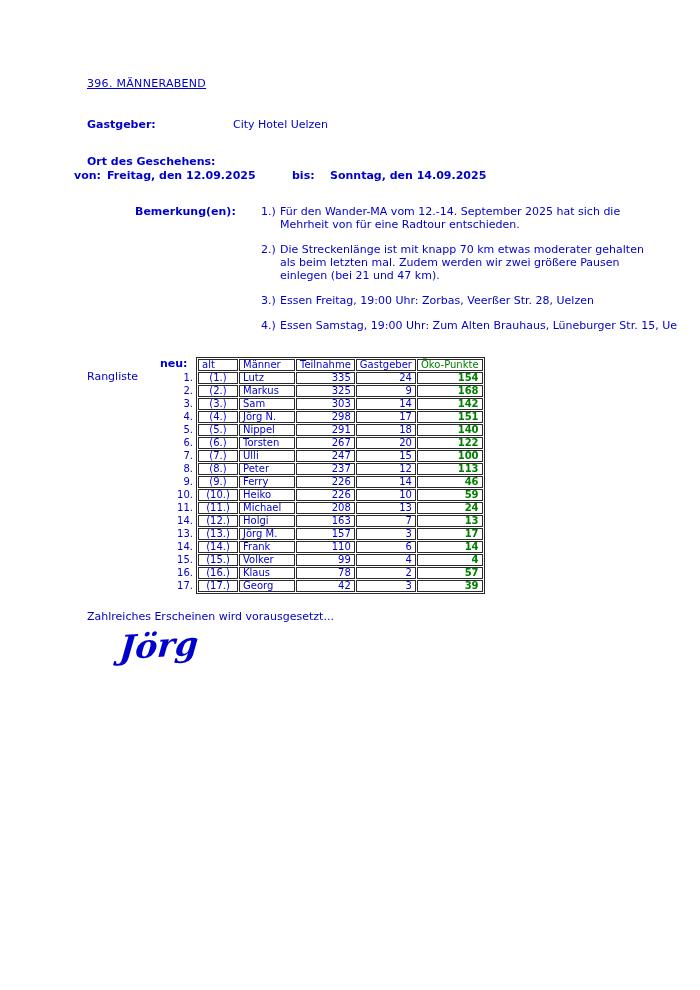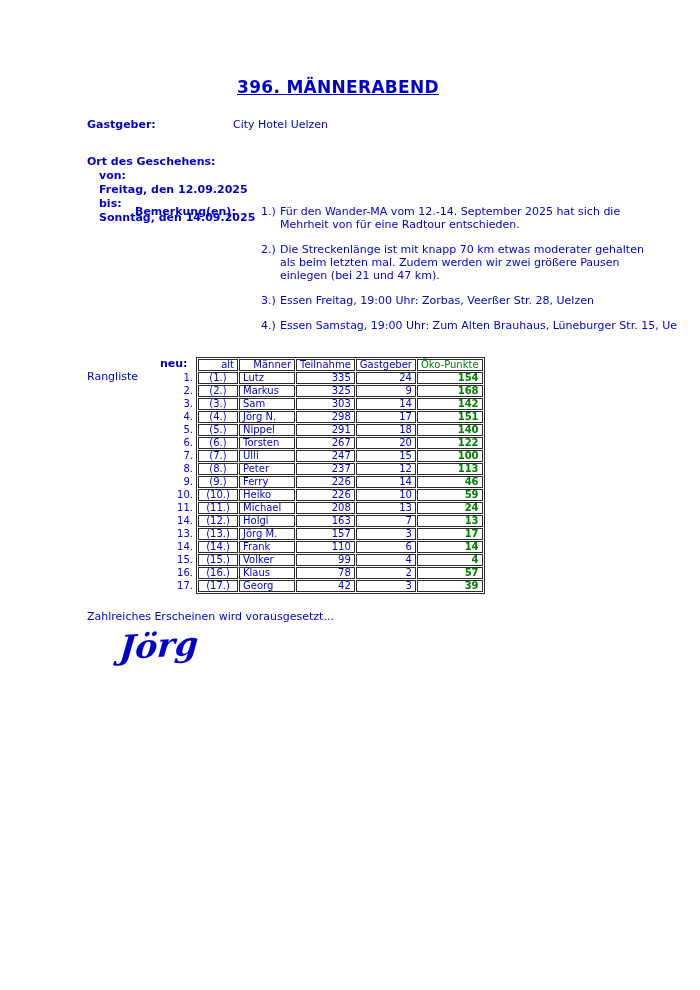--- a/index.html
+++ b/index.html
@@ -11,36 +11,36 @@
     font-family: "DejaVu Sans", "Liberation Sans", sans-serif;
     color: #0000CC;
     font-size: 11px;
     overflow: hidden;
   }
 
   
   .title {
     position: absolute;
     top: 77px; left: 87px; width: 502px;
-    text-align: center;
-    font-size: 17px;
-    font-weight: bold;
+    text-align: left;
+    font-size: 11px;
+    font-weight: normal;
     text-decoration: underline;
     letter-spacing: 0.3px;
   }
 
   
   .field-row { position: absolute; left: 87px; display: flex; line-height: 14px; }
   .field-row.f1 { top: 118px; }
   .field-row.f2 { top: 155px; }
   .flabel { width: 146px; font-weight: bold; flex: none; }
   .fvalue { white-space: pre-wrap; }
 
   
-  .date-row { position: absolute; left: 99px; top: 169px; display: flex; line-height: 14px; font-weight: bold; flex-direction: column; }
+  .date-row { position: absolute; left: 74px; top: 169px; display: flex; line-height: 14px; font-weight: bold; }
   .w-von { width: 33px; flex: none; }
   .w-vonval { width: 185px; flex: none; }
   .w-bis { width: 38px; flex: none; }
 
   
   .remarks { position: absolute; left: 87px; top: 205px; display: flex; }
   .rlabel { width: 126px; flex: none; font-weight: bold; line-height: 13px; margin-left: 48px; }
   .ritems { width: 520px; }
   .ritem { display: flex; margin-bottom: 12px; }
   .rnum { width: 19px; flex: none; line-height: 13px; }
@@ -61,21 +61,21 @@
   }
   table.rank th, table.rank td {
     border: 1px solid #2b2b2b;
     padding: 0 3px;
     height: 10px;
     line-height: 10px;
     font-size: 10px;
     background: #ffffff;
     white-space: nowrap;
   }
-  table.rank th { font-weight: normal; text-align: right; }
+  table.rank th { font-weight: normal; text-align: left; }
   th.c-small { font-size: 8px; font-weight: bold; }
   th.oeko, td.oeko { color: #008000; }
   .c-alt  { width: 32px; text-align: center; }
   .c-name { width: 48px; text-align: left; }
   .c-t    { width: 49px; text-align: right; }
   .c-g    { width: 40px; text-align: right; }
   .c-o    { width: 50px; text-align: right; font-weight: bold; }
   td.c-alt, td.c-name { font-size: 10px; }
 
   

